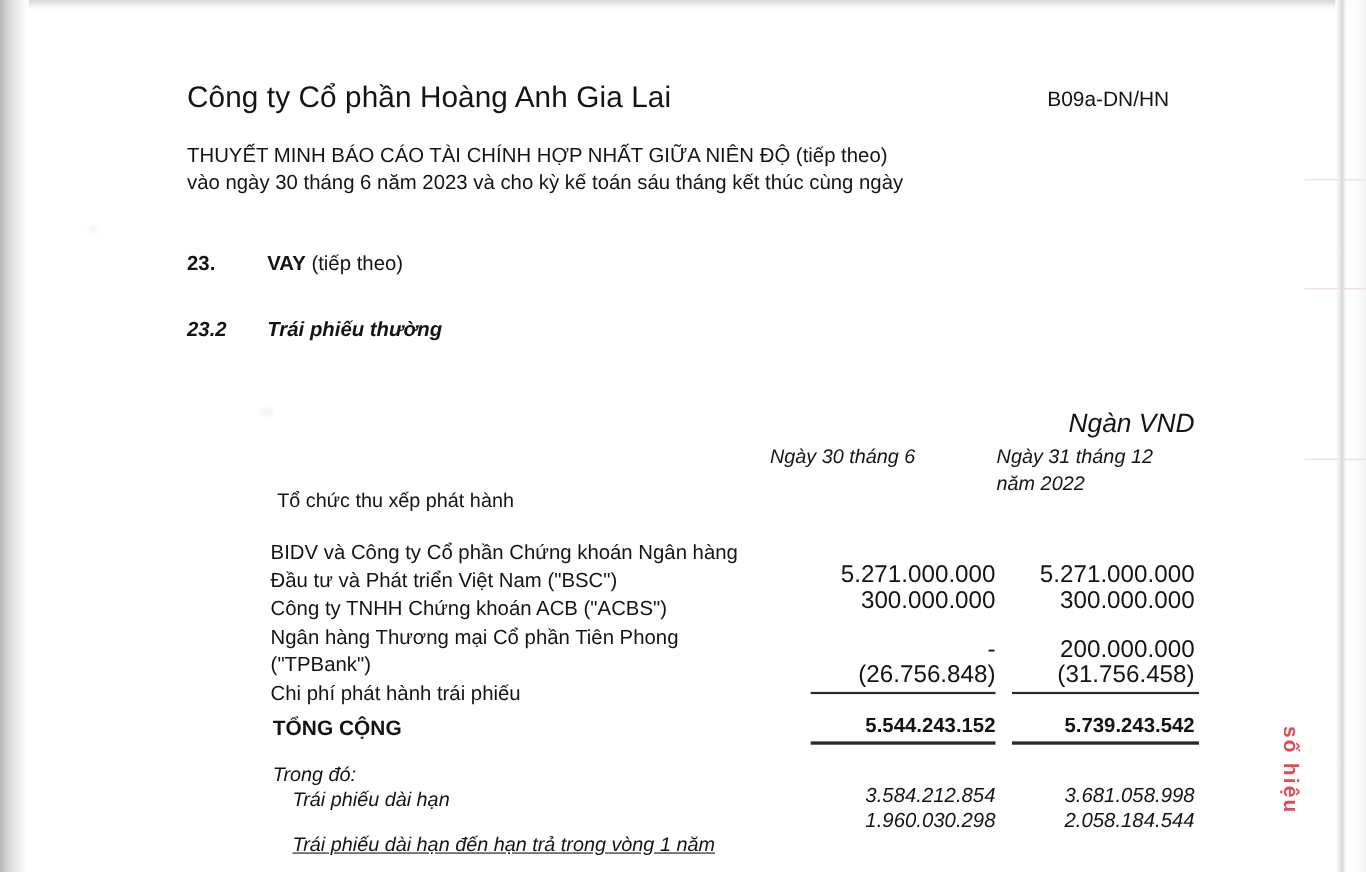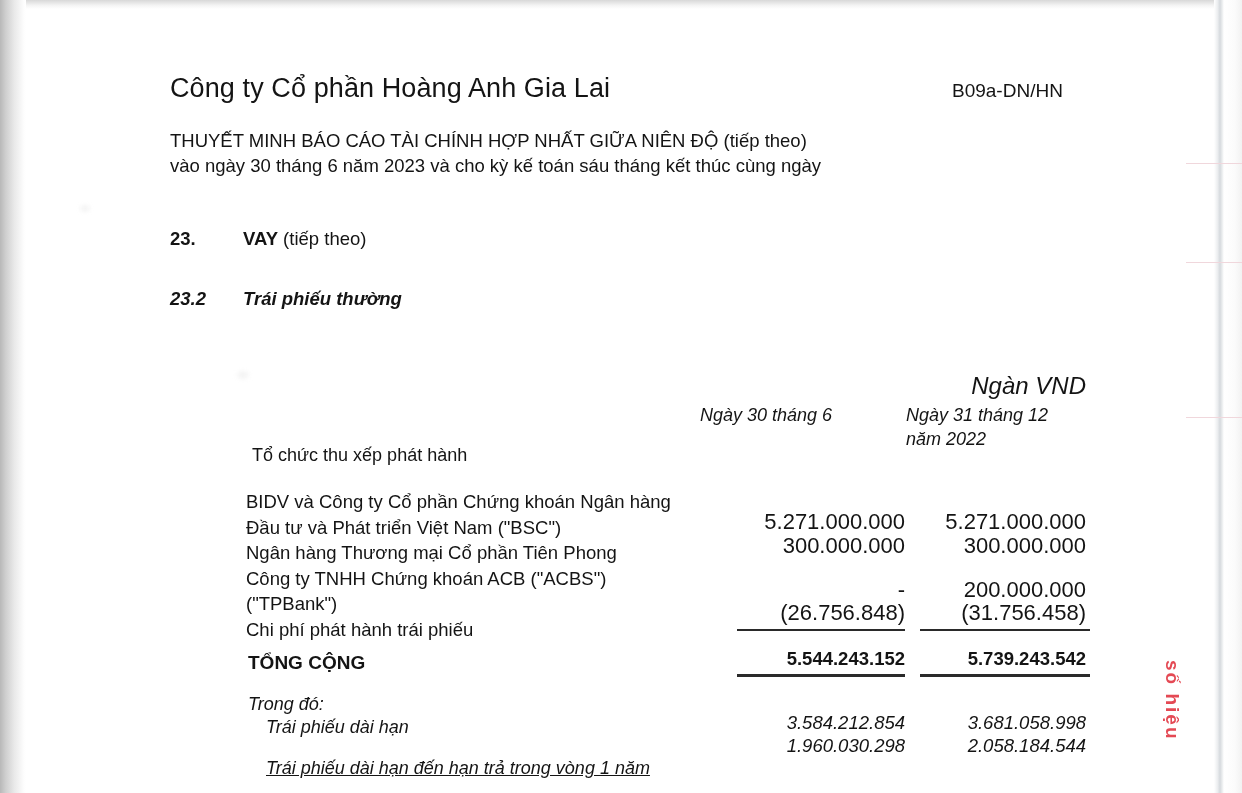--- a/index.html
+++ b/index.html
@@ -259,22 +259,22 @@
   <div class="col-head" id="col-head-2">
     <div>Ngày 31 tháng 12</div>
     <div>năm 2022</div>
   </div>
 
   <div class="row-label-head">Tổ chức thu xếp phát hành</div>
 
   <div class="body-labels">
     <div>BIDV và Công ty Cổ phần Chứng khoán Ngân hàng</div>
     <div>Đầu tư và Phát triển Việt Nam ("BSC")</div>
+    <div>Công ty TNHH Chứng khoán ACB ("ACBS")</div>
     <div>Ngân hàng Thương mại Cổ phần Tiên Phong</div>
-    <div>Công ty TNHH Chứng khoán ACB ("ACBS")</div>
     <div>("TPBank")</div>
     <div>Chi phí phát hành trái phiếu</div>
   </div>
 
   <div class="num c1" style="top:509px;">5.271.000.000</div>
   <div class="num c2" style="top:509px;">5.271.000.000</div>
 
   <div class="num c1" style="top:533px;">300.000.000</div>
   <div class="num c2" style="top:533px;">300.000.000</div>
 

